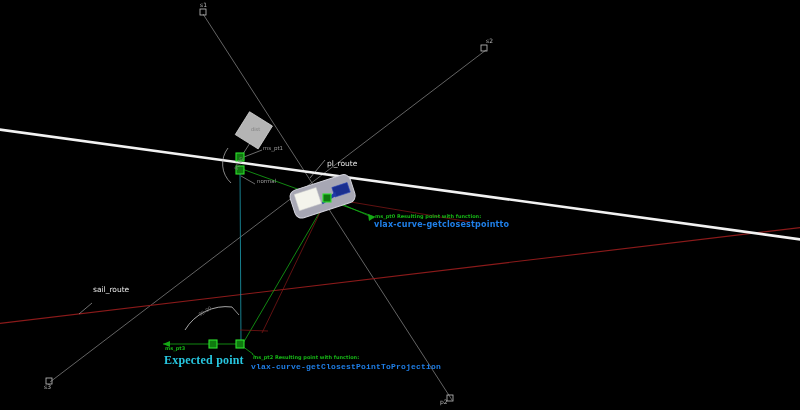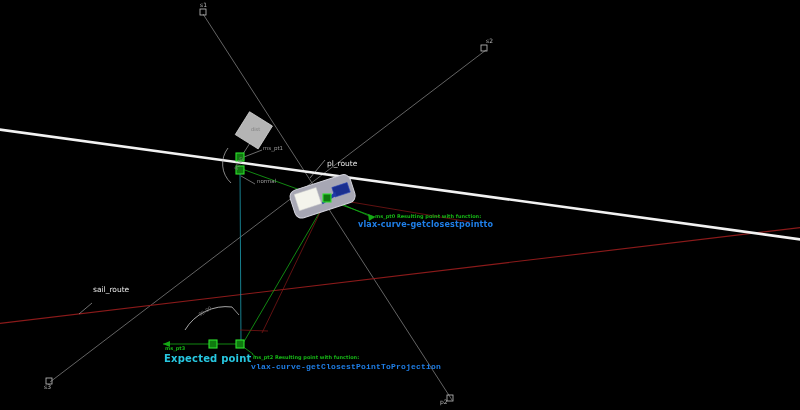--- a/index.html
+++ b/index.html
@@ -22,21 +22,21 @@
     height: 410px;
   }
   .lbl {
     position: absolute;
     white-space: nowrap;
     line-height: 1;
     pointer-events: none;
   }
   .lbl-white  { color: #e8e8e8; font-size: 7.5px; }
   .lbl-green  { color: #16b516; font-size: 5px; font-weight: 600; }
-  .lbl-cyanbold { color: #27c7e0; font-size: 10px; font-weight: 700; letter-spacing: .2px; }
+  .lbl-cyanbold { color: #27c7e0; font-size: 12px; font-weight: 700; letter-spacing: .2px; font-family: Liberation Serif, serif; }
   .lbl-bluebold { color: #1f7fe8; font-size: 8px; font-weight: 700; letter-spacing: .2px; }
   .lbl-grey   { color: #9a9a9a; font-size: 5.5px; }
   .lbl-dim    { color: #7d7d7d; font-size: 5px; }
   .lbl-node   { color: #b9b9b9; font-size: 6px; }
 </style>
 </head>
 <body>
 
 <div id="stage">
 
@@ -148,21 +148,21 @@
 
   <div class="lbl lbl-grey" style="left:257px; top:179px;">normal</div>
 
   <div class="lbl lbl-white" style="left:327px; top:152px;margin-top:8px;">pl_route</div>
 
   <div class="lbl lbl-white" style="left:93px; top:286px;">sail_route</div>
 
   <div class="lbl lbl-dim" style="left:198px; top:309px; transform:rotate(-32deg);">90.00</div>
 
   <div class="lbl lbl-green" style="left:375px; top:214px;">ms_pt0  Resulting point with function:</div>
-  <div class="lbl lbl-bluebold" style="left:358px; top:221px;">vlax-curve-getclosestpointto</div>
+  <div class="lbl lbl-bluebold" style="left:374px; top:221px;">vlax-curve-getclosestpointto</div>
 
   <div class="lbl lbl-green" style="left:253px; top:355px;">ms_pt2  Resulting point with function:</div>
   <div class="lbl lbl-bluebold" style="left:251px; top:363px;font-family:Liberation Mono, monospace;">vlax-curve-getClosestPointToProjection</div>
 
   <div class="lbl lbl-green" style="left:165px; top:346px;">ms_pt3</div>
   <div class="lbl lbl-cyanbold" style="left:164px; top:354px;">Expected point</div>
 
   <div class="lbl lbl-node" style="left:200px; top:2px;">s1</div>
   <div class="lbl lbl-node" style="left:486px; top:38px;">s2</div>
   <div class="lbl lbl-node" style="left:44px; top:384px;">s3</div>

